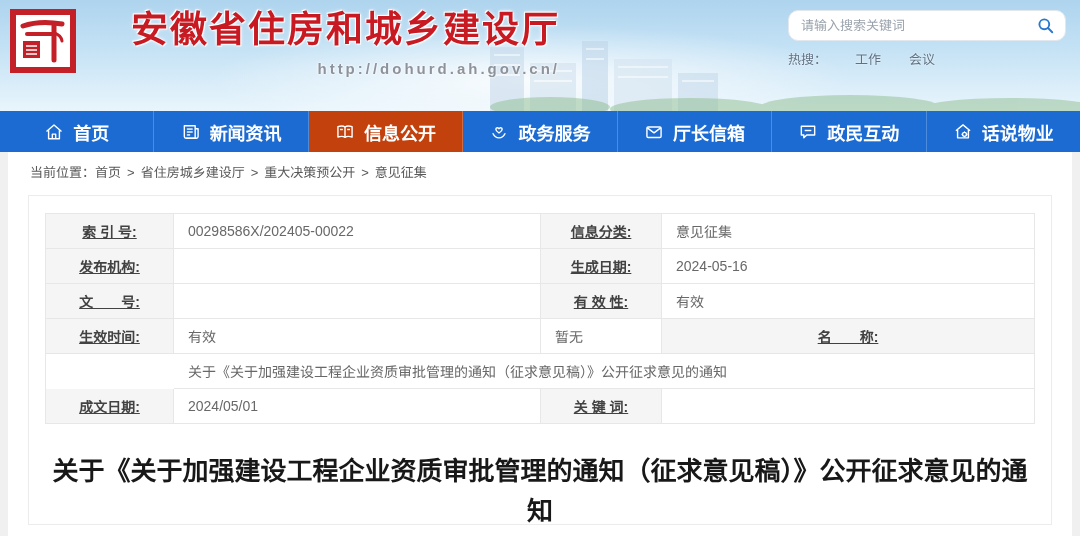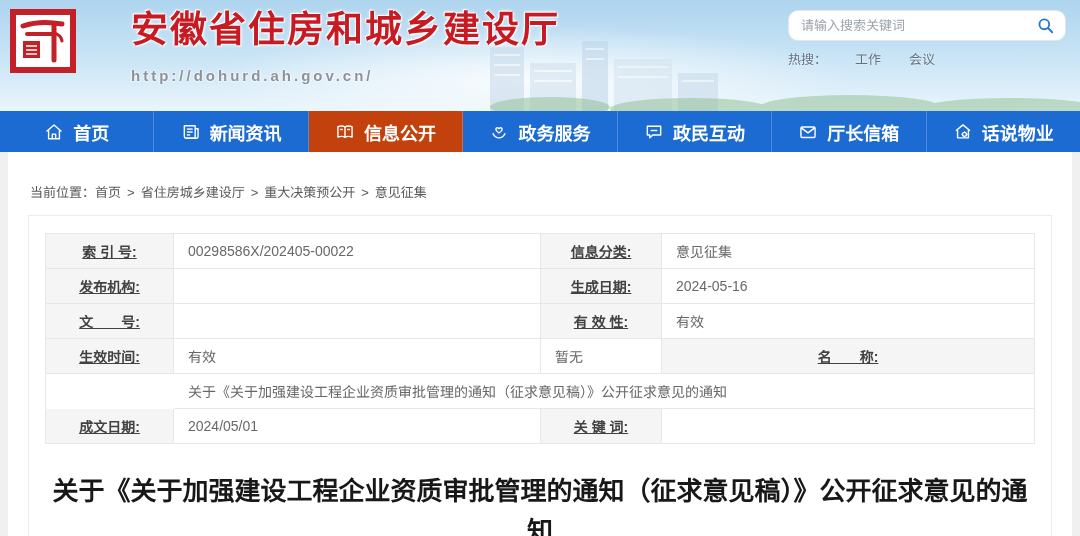--- a/index.html
+++ b/index.html
@@ -27,22 +27,22 @@
 
   .logo-link { display:block; margin:9px 0 0 10px; }
   .brand-block { margin-left:14px; }
   .site-title {
     font-size:37px; font-weight:800; letter-spacing:2px;
     color:#c81a22; line-height:1.15; padding-top:9px;
     text-shadow:0 0 2px #fff,0 0 4px #fff,1px 1px 0 #fff,-1px -1px 0 #fff;
     white-space:nowrap;
   }
   .site-url {
-    text-align:left; font-size:15px; letter-spacing:3px; font-weight:bold;
-    color:#8d939c; margin-top:15px;
+    text-align:right; font-size:15px; letter-spacing:3px; font-weight:bold;
+    color:#8d939c; margin-top:8px;
     text-shadow:0 0 2px #fff,0 0 3px #fff;
   }
 
   .search-col { margin-left:auto; margin-right:14px; margin-top:10px; width:278px; }
   .search-box {
     display:flex; align-items:center; height:31px; background:#fff;
     border:1px solid #e3e8ee; border-radius:10px; padding:0 8px 0 12px;
   }
   .search-box input {
     flex:1; border:none; outline:none; font-size:13px; color:#333;
@@ -58,21 +58,21 @@
   .nav-item {
     flex:1; display:flex; align-items:center; justify-content:center; gap:9px;
     color:#fff; font-size:18px; font-weight:bold; cursor:pointer;
     border-right:1px solid rgba(255,255,255,.22); white-space:nowrap;
   }
   .nav-item:last-child { border-right:none; }
   .nav-item.active { background:#c2410c; }
   .nav-item svg { flex:none; }
 
   
-  .content { background:#fff; margin:0 8px; height:384px; padding:26px 20px 0; }
+  .content { background:#fff; margin:0 8px; height:384px; padding:6px 20px 0; }
   .breadcrumb { font-size:13px; color:#595959; padding:4px 0 14px 2px; }
   .breadcrumb a { color:#595959; text-decoration:none; cursor:pointer; }
   .crumb-sep { margin:0 6px; color:#595959; }
 
   .panel { border:1px solid #ececec; height:330px; padding-top:17px; }
 
   .doc-table {
     width:990px; margin:0 auto;
     display:grid; grid-template-columns:128px 367px 121px 1fr;
     border-top:1px solid #e7e7e7; border-left:1px solid #e7e7e7;
@@ -196,31 +196,31 @@
   </div>
   <div class="nav-item">
     <svg width="20" height="20" viewBox="0 0 24 24" fill="none" stroke="#fff" stroke-width="1.7" stroke-linejoin="round">
       <path d="M12 8.2 C11.2 6.2 8.2 6.4 8.2 8.8 C8.2 10.8 12 13.2 12 13.2 C12 13.2 15.8 10.8 15.8 8.8 C15.8 6.4 12.8 6.2 12 8.2 Z"></path>
       <path d="M4.5 13.5 C6.5 17.5 9.5 19 12 19 C14.5 19 17.5 17.5 19.5 13.5"></path>
     </svg>
     <span>政务服务</span>
   </div>
   <div class="nav-item">
     <svg width="20" height="20" viewBox="0 0 24 24" fill="none" stroke="#fff" stroke-width="1.7" stroke-linejoin="round">
+      <rect x="3.5" y="6" width="17" height="12.5" rx="1.5"></rect>
+        <path d="M4 7 L12 13 L20 7"></path>
+    </svg>
+    <span>厅长信箱</span>
+  </div>
+  <div class="nav-item">
+    <svg width="20" height="20" viewBox="0 0 24 24" fill="none" stroke="#fff" stroke-width="1.7" stroke-linejoin="round">
       <path d="M4 5 H20 V15.5 H10.5 L7 19 V15.5 H4 Z"></path>
         <line x1="8" y1="10.2" x2="16" y2="10.2"></line>
     </svg>
     <span>政民互动</span>
-  </div>
-  <div class="nav-item">
-    <svg width="20" height="20" viewBox="0 0 24 24" fill="none" stroke="#fff" stroke-width="1.7" stroke-linejoin="round">
-      <rect x="3.5" y="6" width="17" height="12.5" rx="1.5"></rect>
-        <path d="M4 7 L12 13 L20 7"></path>
-    </svg>
-    <span>厅长信箱</span>
   </div>
   <div class="nav-item">
     <svg width="20" height="20" viewBox="0 0 24 24" fill="none" stroke="#fff" stroke-width="1.7" stroke-linejoin="round">
       <path d="M3.5 10.5 L12 3.5 L20.5 10.5"></path>
         <path d="M5.5 9.5 V19 H18.5 V9.5"></path>
       <circle cx="13.8" cy="14.8" r="2.4"></circle>
       <g stroke-width="1.3">
           <line x1="13.8" y1="11.3" x2="13.8" y2="12.4"></line>
           <line x1="13.8" y1="17.2" x2="13.8" y2="18.3"></line>
           <line x1="10.3" y1="14.8" x2="11.4" y2="14.8"></line>

